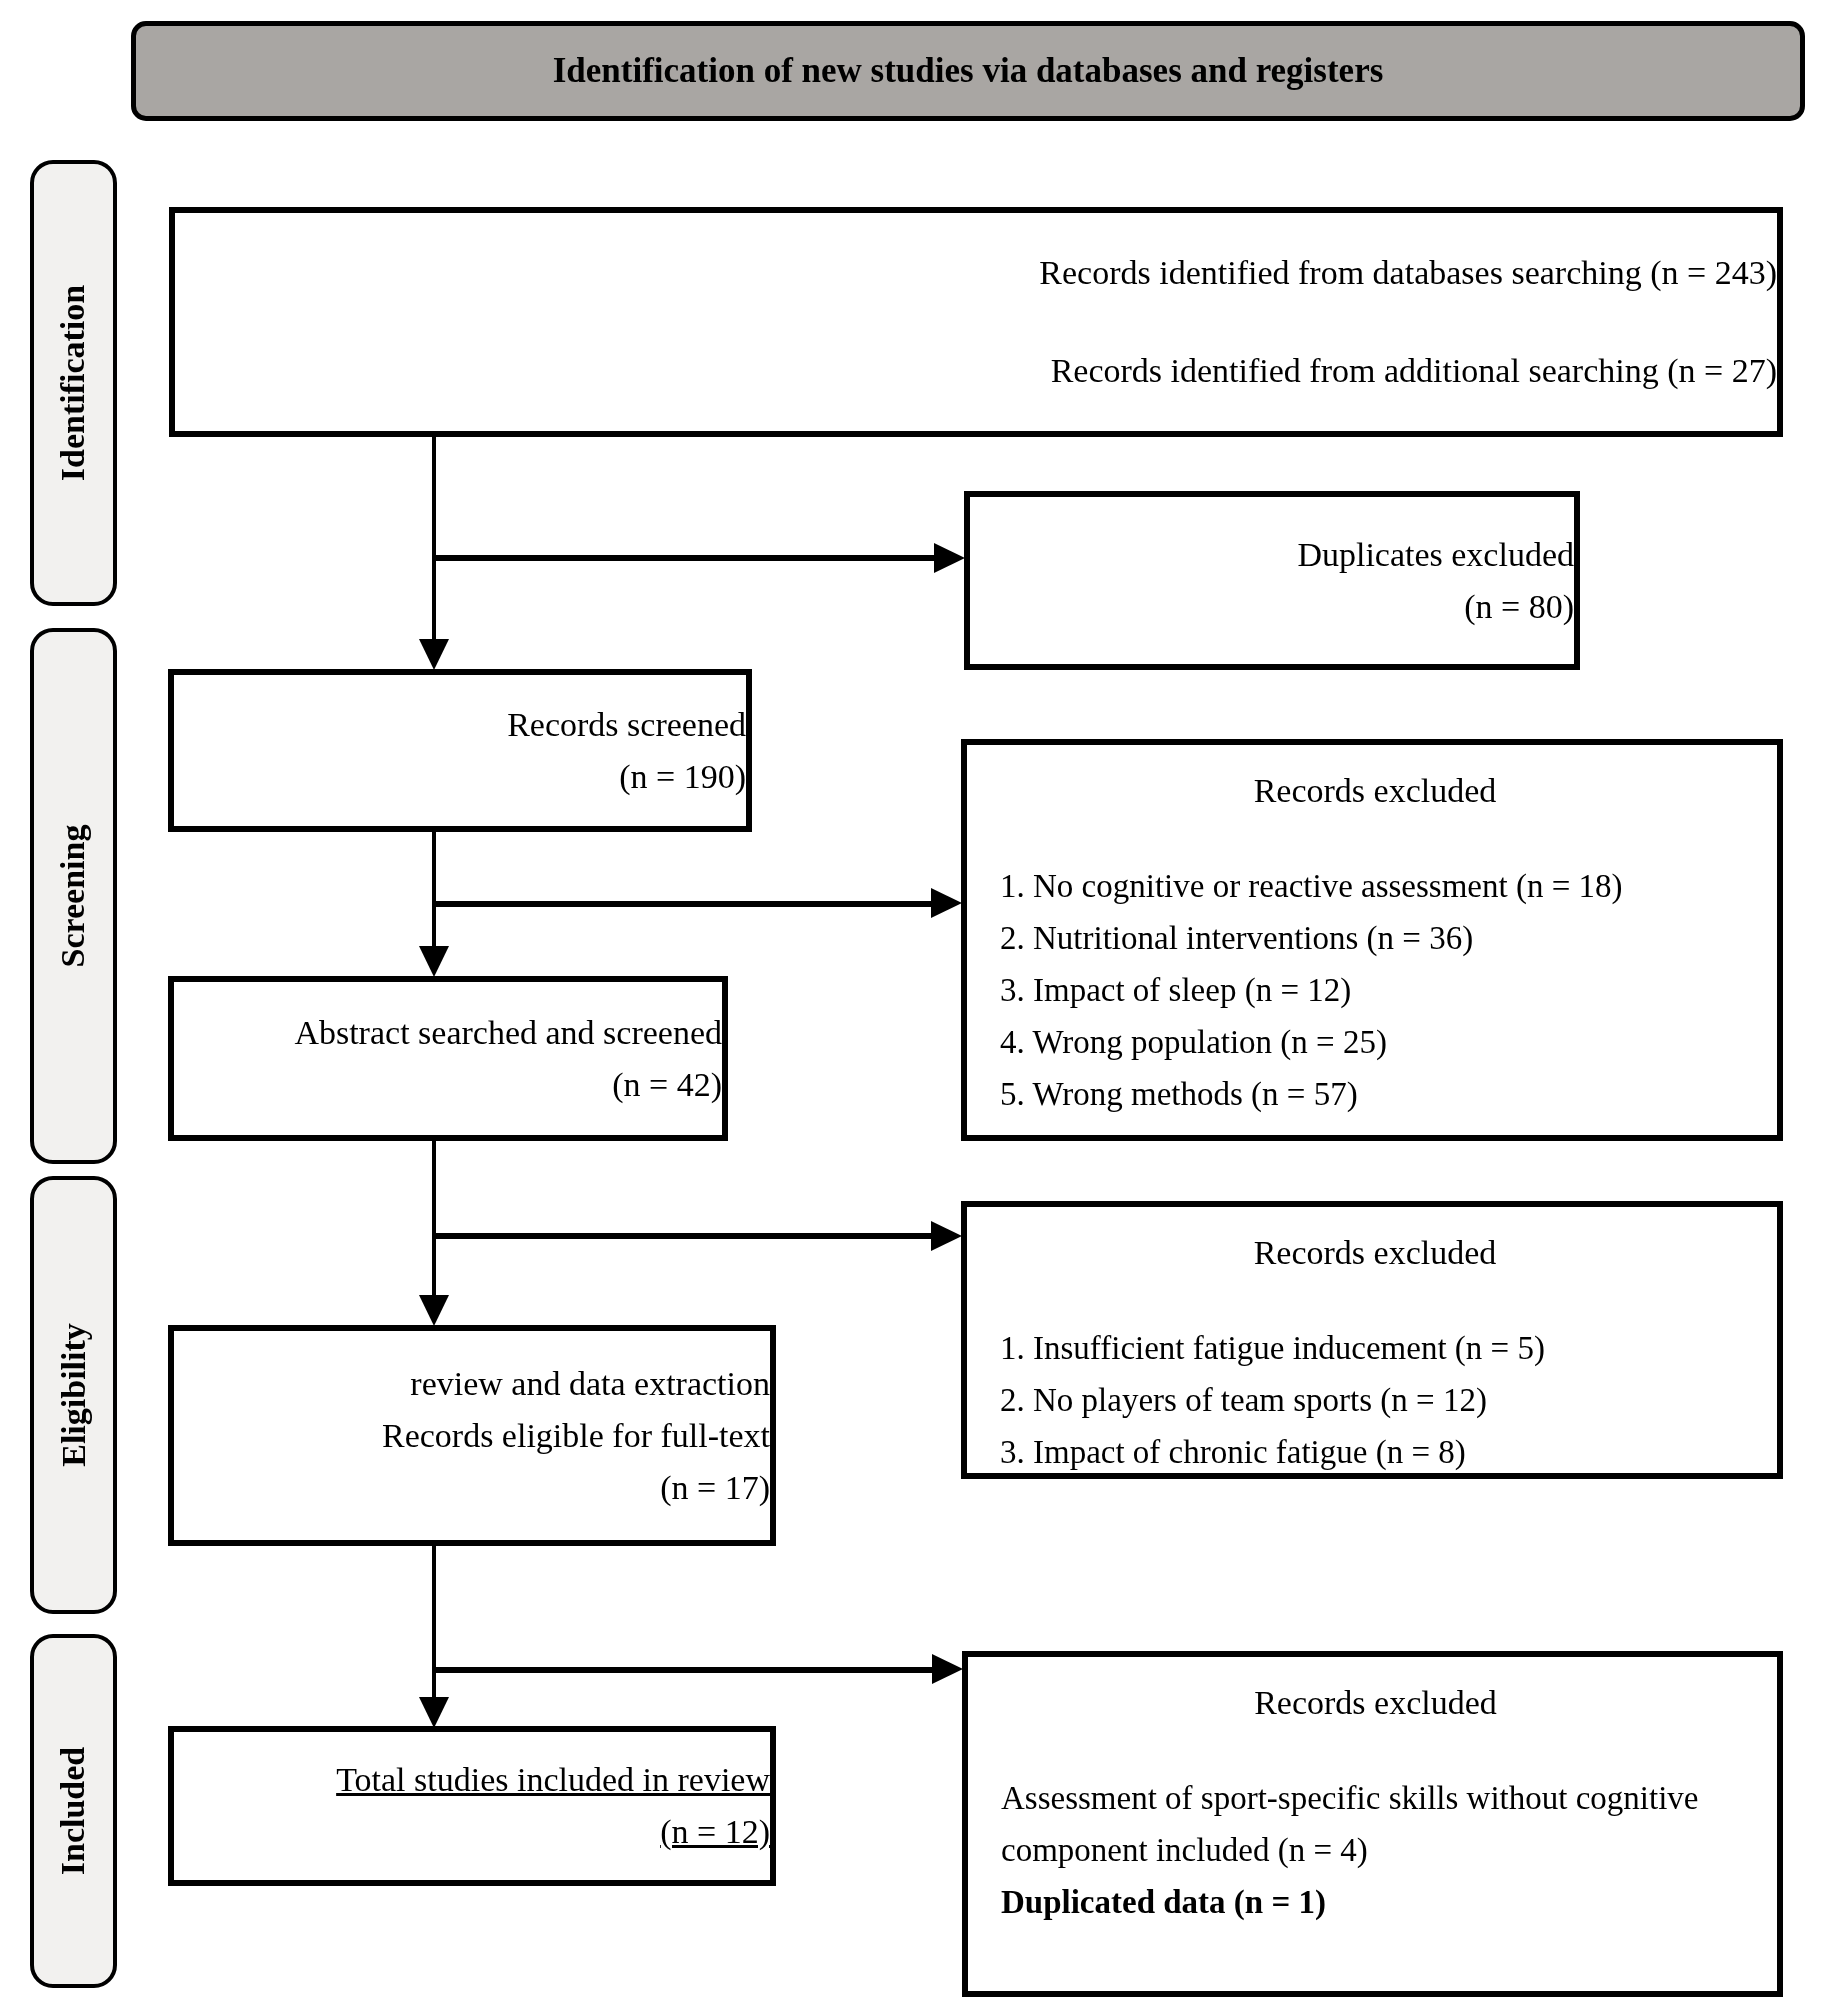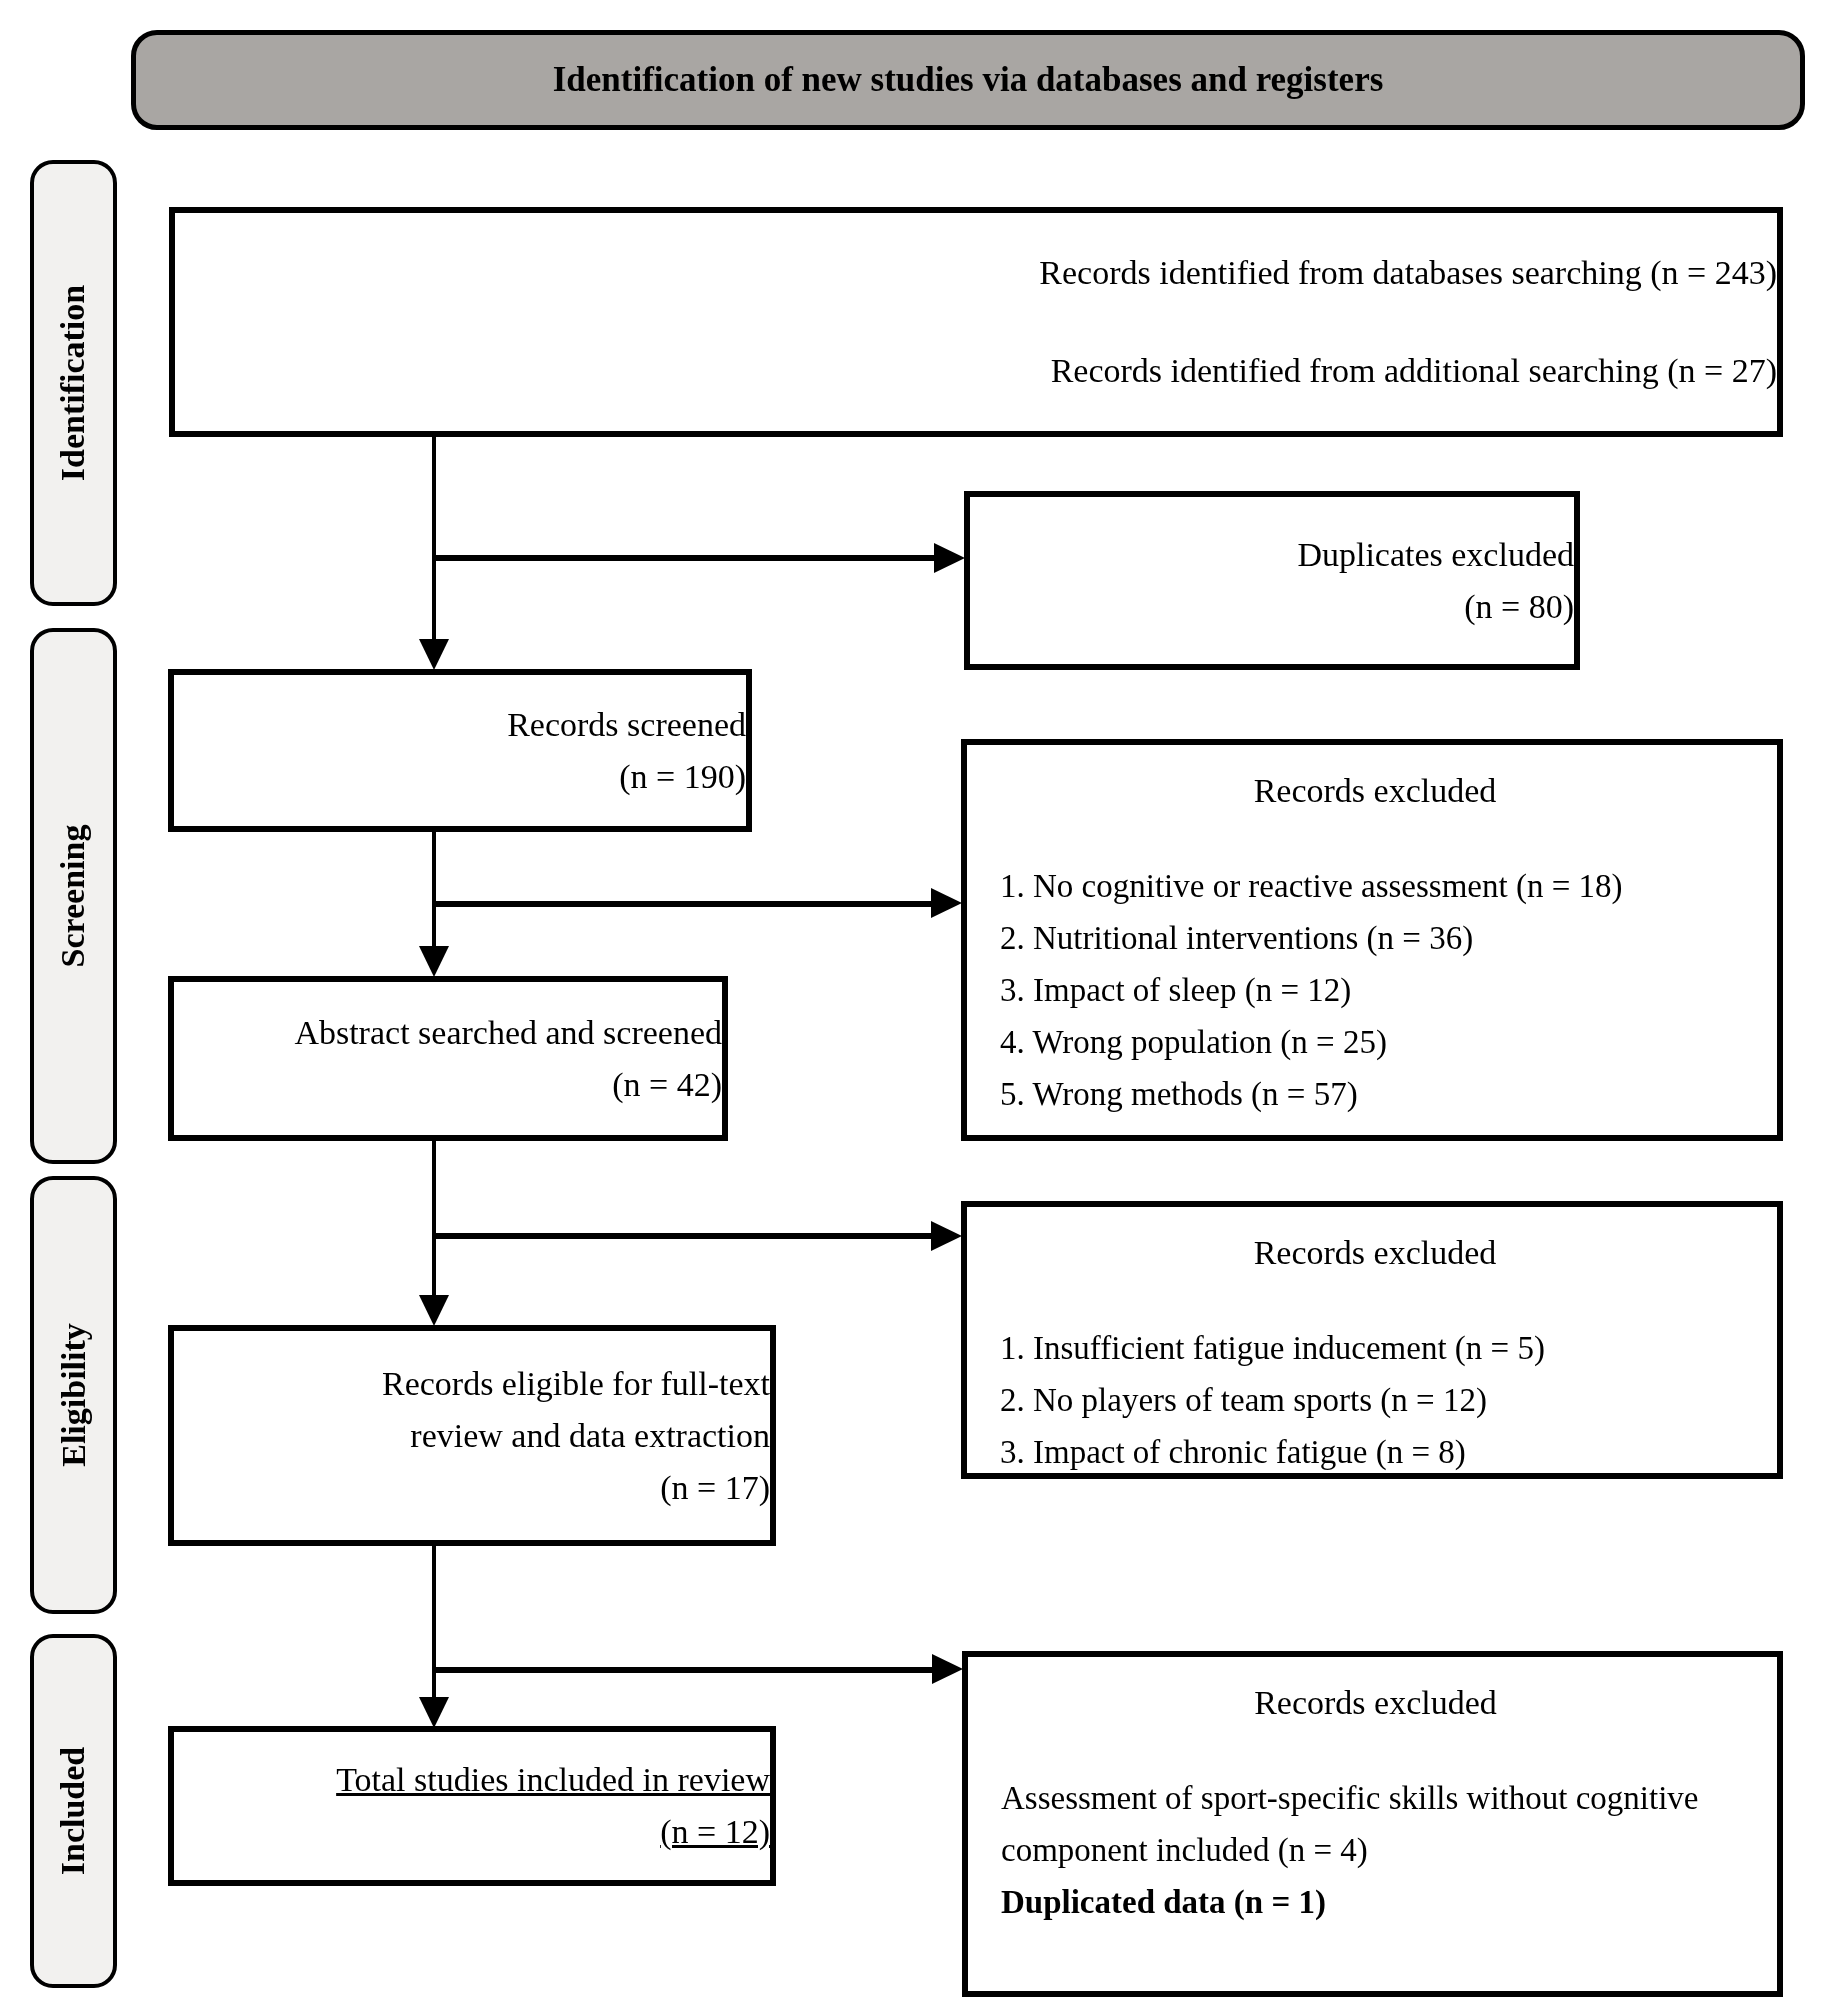--- a/index.html
+++ b/index.html
@@ -12,24 +12,24 @@
   #canvas{
     position:relative;
     width:1836px;height:2015px;
     background:#ffffff;
     font-family:"Liberation Serif","DejaVu Serif",serif;
     color:#000;
     overflow:hidden;
   }
   
   .banner{
-    position:absolute;left:131px;top:30px;width:1674px;height:100px;
+    position:absolute;left:131px;top:21px;width:1674px;height:100px;
     background:var(--banner-bg);
     border:5.7px solid var(--line);
-    border-radius:26px;
+    border-radius:15px;
     box-sizing:border-box;
     display:flex;align-items:center;justify-content:center;
     font-weight:bold;font-size:35px;
   }
   
   .stage{
     position:absolute;left:30px;width:87px;
     background:var(--stage-bg);
     border:4.6px solid var(--line);
     border-radius:23px;
@@ -157,22 +157,22 @@
 
   <div class="fbox centerbox" id="box-abstract">
     <div class="lines spaced-md">
         <div class="bline">Abstract searched and screened</div>
         <div class="bline">(n = 42)</div>
       </div>
   </div>
 
   <div class="fbox centerbox" id="box-eligible">
     <div class="lines tight">
+        <div class="bline">review and data extraction</div>
         <div class="bline">Records eligible for full-text</div>
-        <div class="bline">review and data extraction</div>
         <div class="bline">(n = 17)</div>
       </div>
   </div>
 
   <div class="fbox centerbox" id="box-total">
     <div class="lines spaced-md">
         <div class="bline">Total studies included in review</div>
         <div class="bline">(n = 12)</div>
       </div>
   </div>

